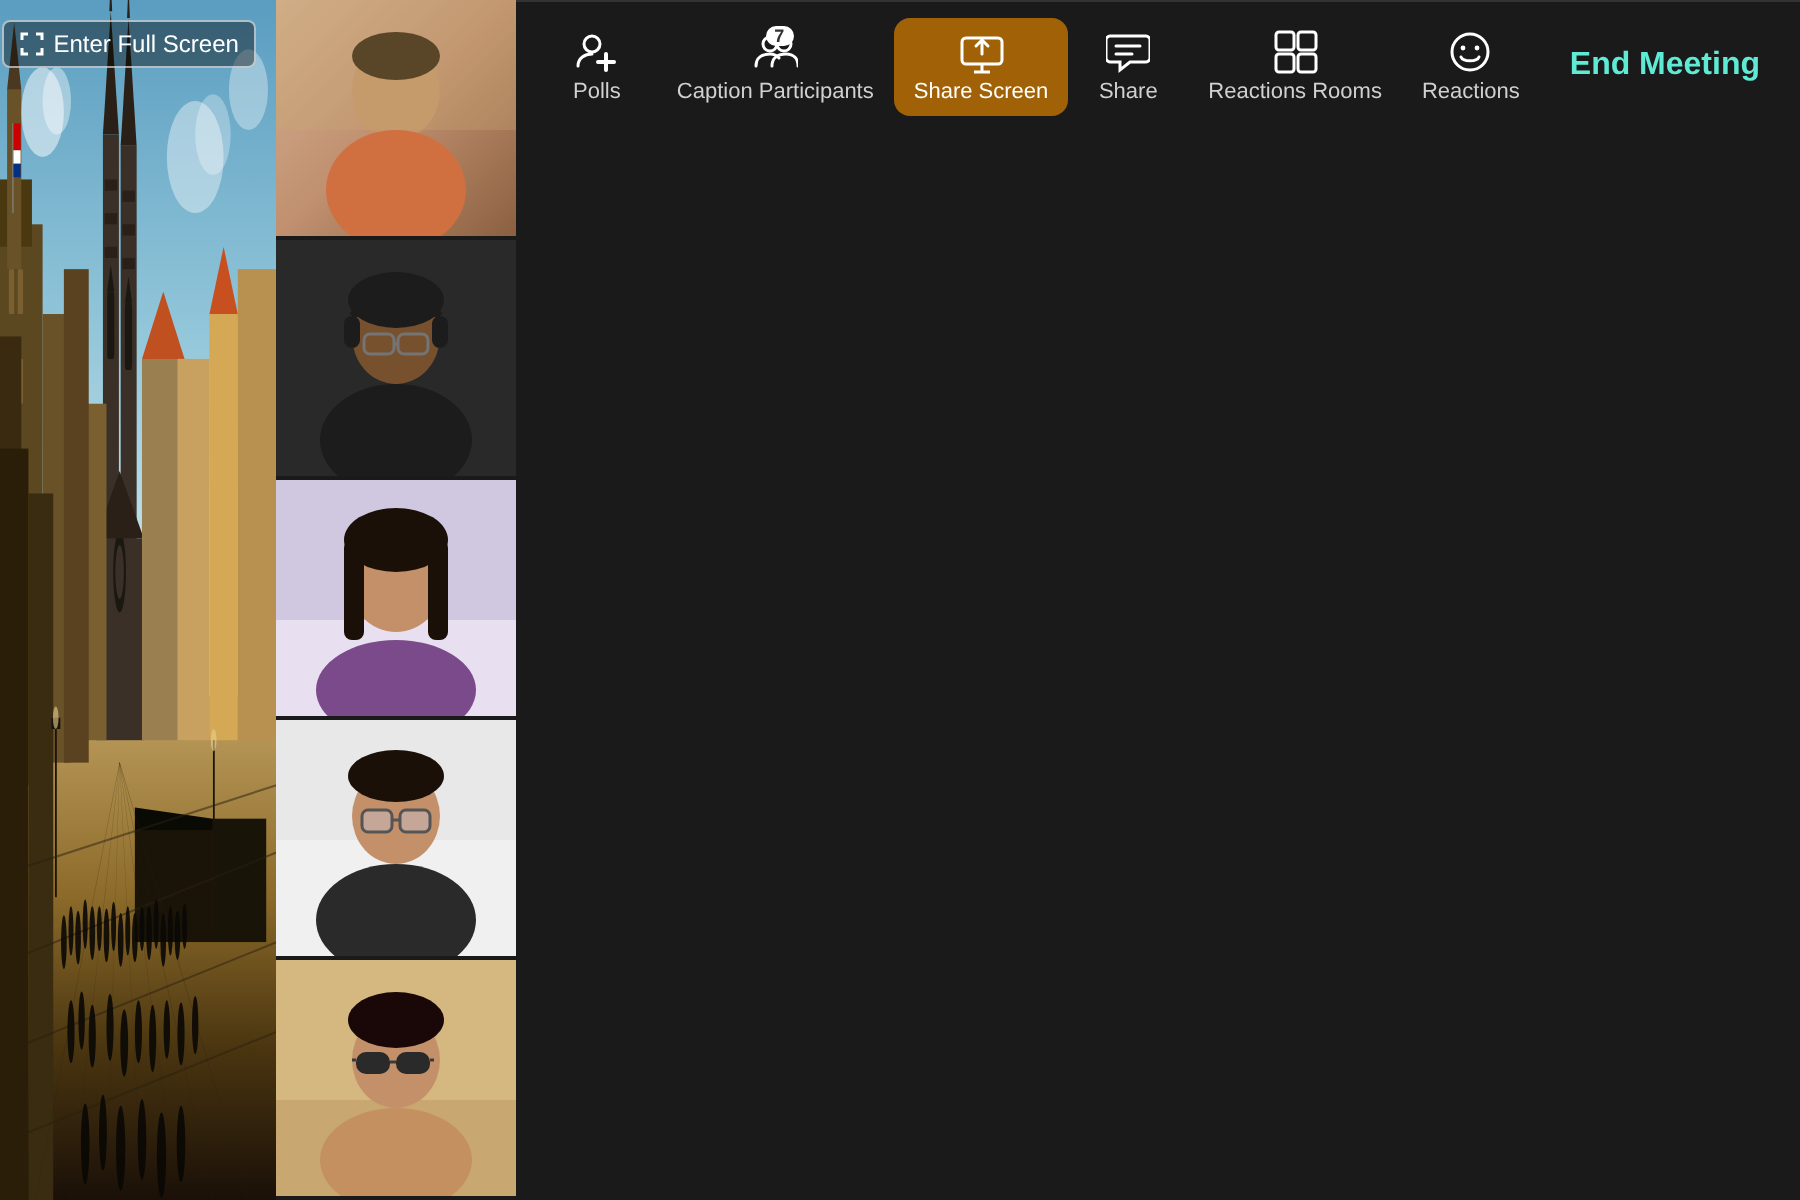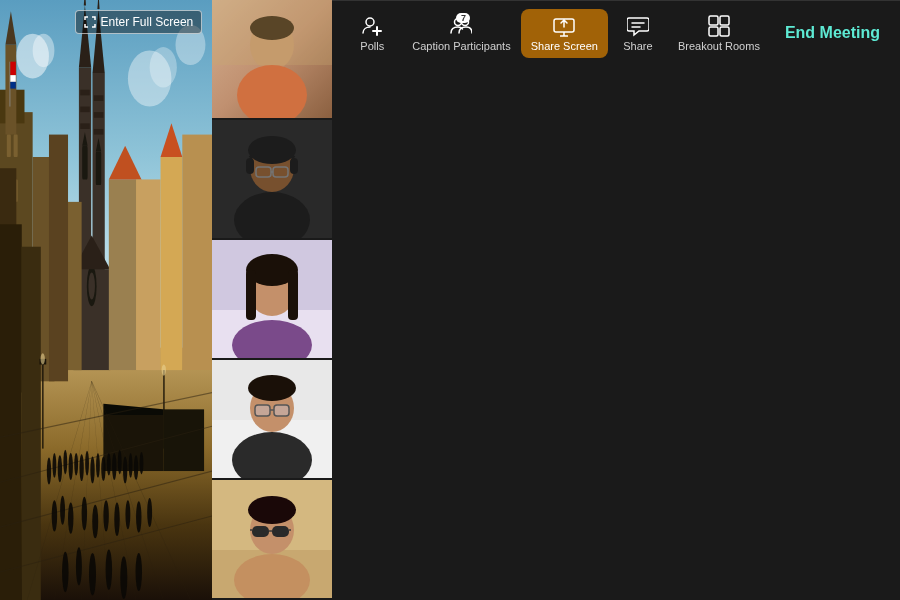--- a/index.html
+++ b/index.html
@@ -545,23 +545,34 @@
 
     <div class="toolbar-btn">
       <div class="btn-icon-wrap">
         <svg class="icon-svg" viewBox="0 0 22 22">
           <rect x="1" y="1" width="9" height="9" rx="1.5" stroke="white" stroke-width="1.5" fill="none"></rect>
           <rect x="12" y="1" width="9" height="9" rx="1.5" stroke="white" stroke-width="1.5" fill="none"></rect>
           <rect x="1" y="12" width="9" height="9" rx="1.5" stroke="white" stroke-width="1.5" fill="none"></rect>
           <rect x="12" y="12" width="9" height="9" rx="1.5" stroke="white" stroke-width="1.5" fill="none"></rect>
         </svg>
       </div>
-      <span class="btn-label">Breakout Rooms</span>
-    </div>
-
+      <span class="btn-label">Reactions Rooms</span>
+    </div>
+
+    <div class="toolbar-btn">
+      <div class="btn-icon-wrap">
+        <svg class="icon-svg" viewBox="0 0 22 22">
+          <circle cx="11" cy="11" r="9" stroke="white" stroke-width="1.5" fill="none"></circle>
+          <circle cx="7.5" cy="9" r="1.2" fill="white"></circle>
+          <circle cx="14.5" cy="9" r="1.2" fill="white"></circle>
+          <path d="M6.5,13.5 C7.5,16 14.5,16 15.5,13.5" stroke="white" stroke-width="1.5" fill="none" stroke-linecap="round"></path>
+        </svg>
+      </div>
+      <span class="btn-label">Reactions</span>
+    </div>
 
     <div id="end-meeting-btn">
       <span>End Meeting</span>
     </div>
 
   </div>
 
 </div>
 
 </body></html>

